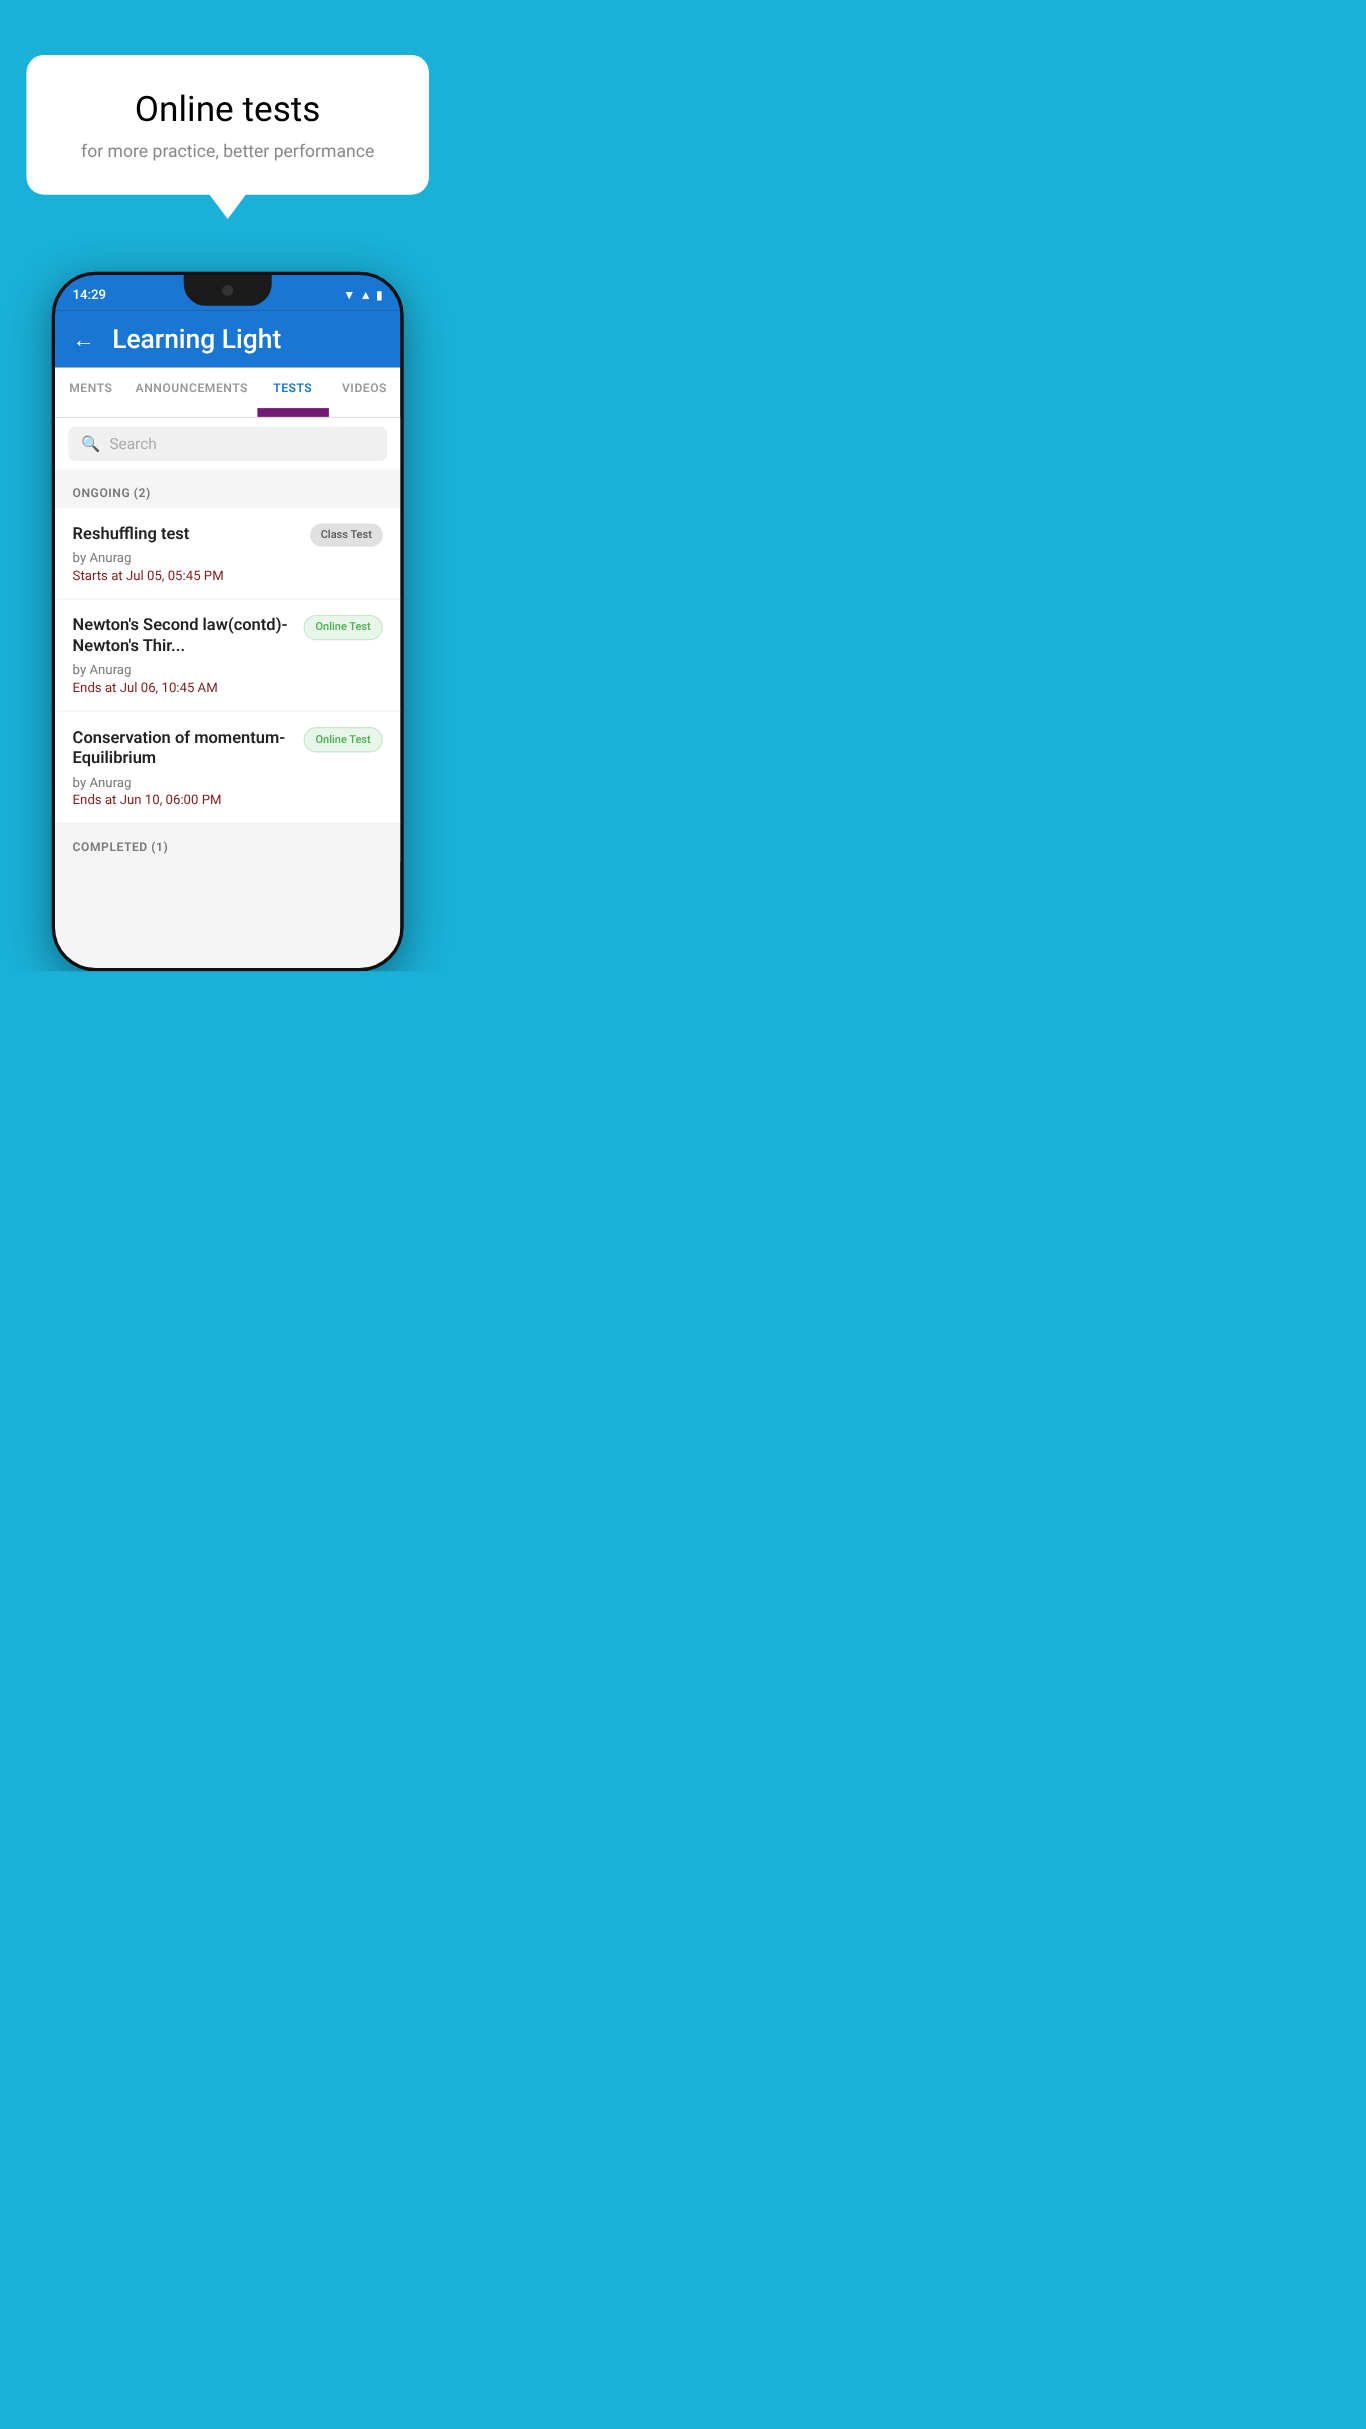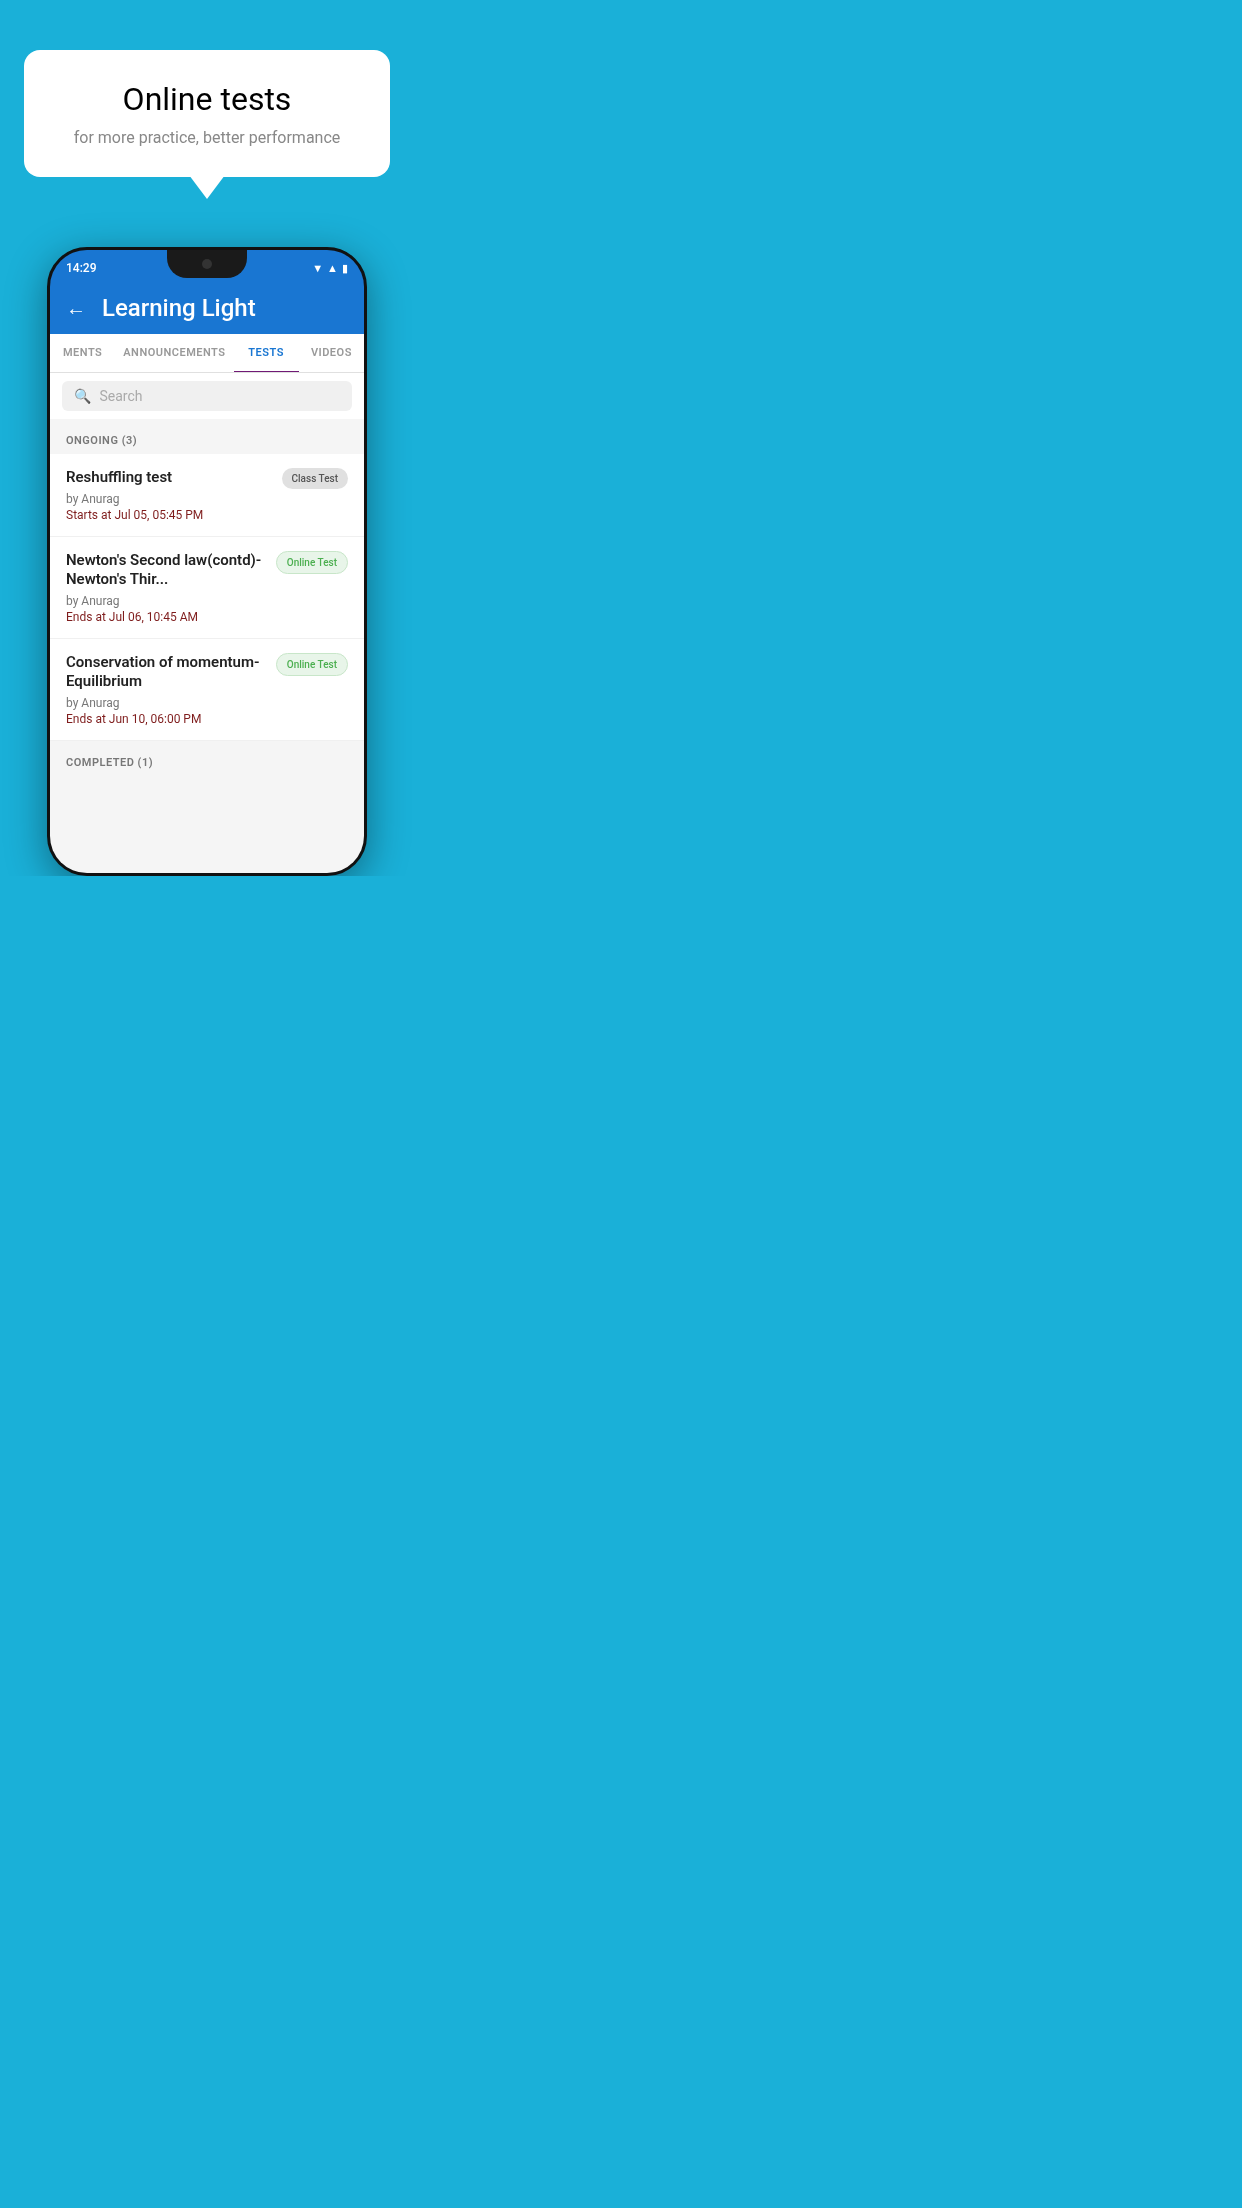--- a/index.html
+++ b/index.html
@@ -160,21 +160,21 @@
       font-weight: 600;
       color: #999;
       cursor: pointer;
       letter-spacing: 0.5px;
       flex: 1;
       text-align: center;
     }
 
     .tab-item.active {
       color: #1976d2;
-      border-bottom: 1px solid #701a75;
+      border-bottom: 8px solid #701a75;
     }
 
     
     .phone-content {
       background: #f5f5f5;
       min-height: 500px;
     }
 
     
     .search-bar {
@@ -360,21 +360,21 @@
     <div class="phone-content">
 
       <div class="search-bar">
         <div class="search-input-wrapper">
           <span class="search-icon-text">🔍</span>
           <span class="search-placeholder">Search</span>
         </div>
       </div>
 
       <div class="section-header">
-        <span class="section-header-text">ONGOING (3)</span>
+        <span class="section-header-text">ONGOING (2)</span>
       </div>
 
       <div class="test-list">
 
         <div class="test-item">
           <div class="test-item-left">
             <div class="test-title">Reshuffling test</div>
             <div class="test-author">by Anurag</div>
             <div class="test-time">
               <span>Starts at</span>&nbsp;<span>Jul 05, 05:45 PM</span>

